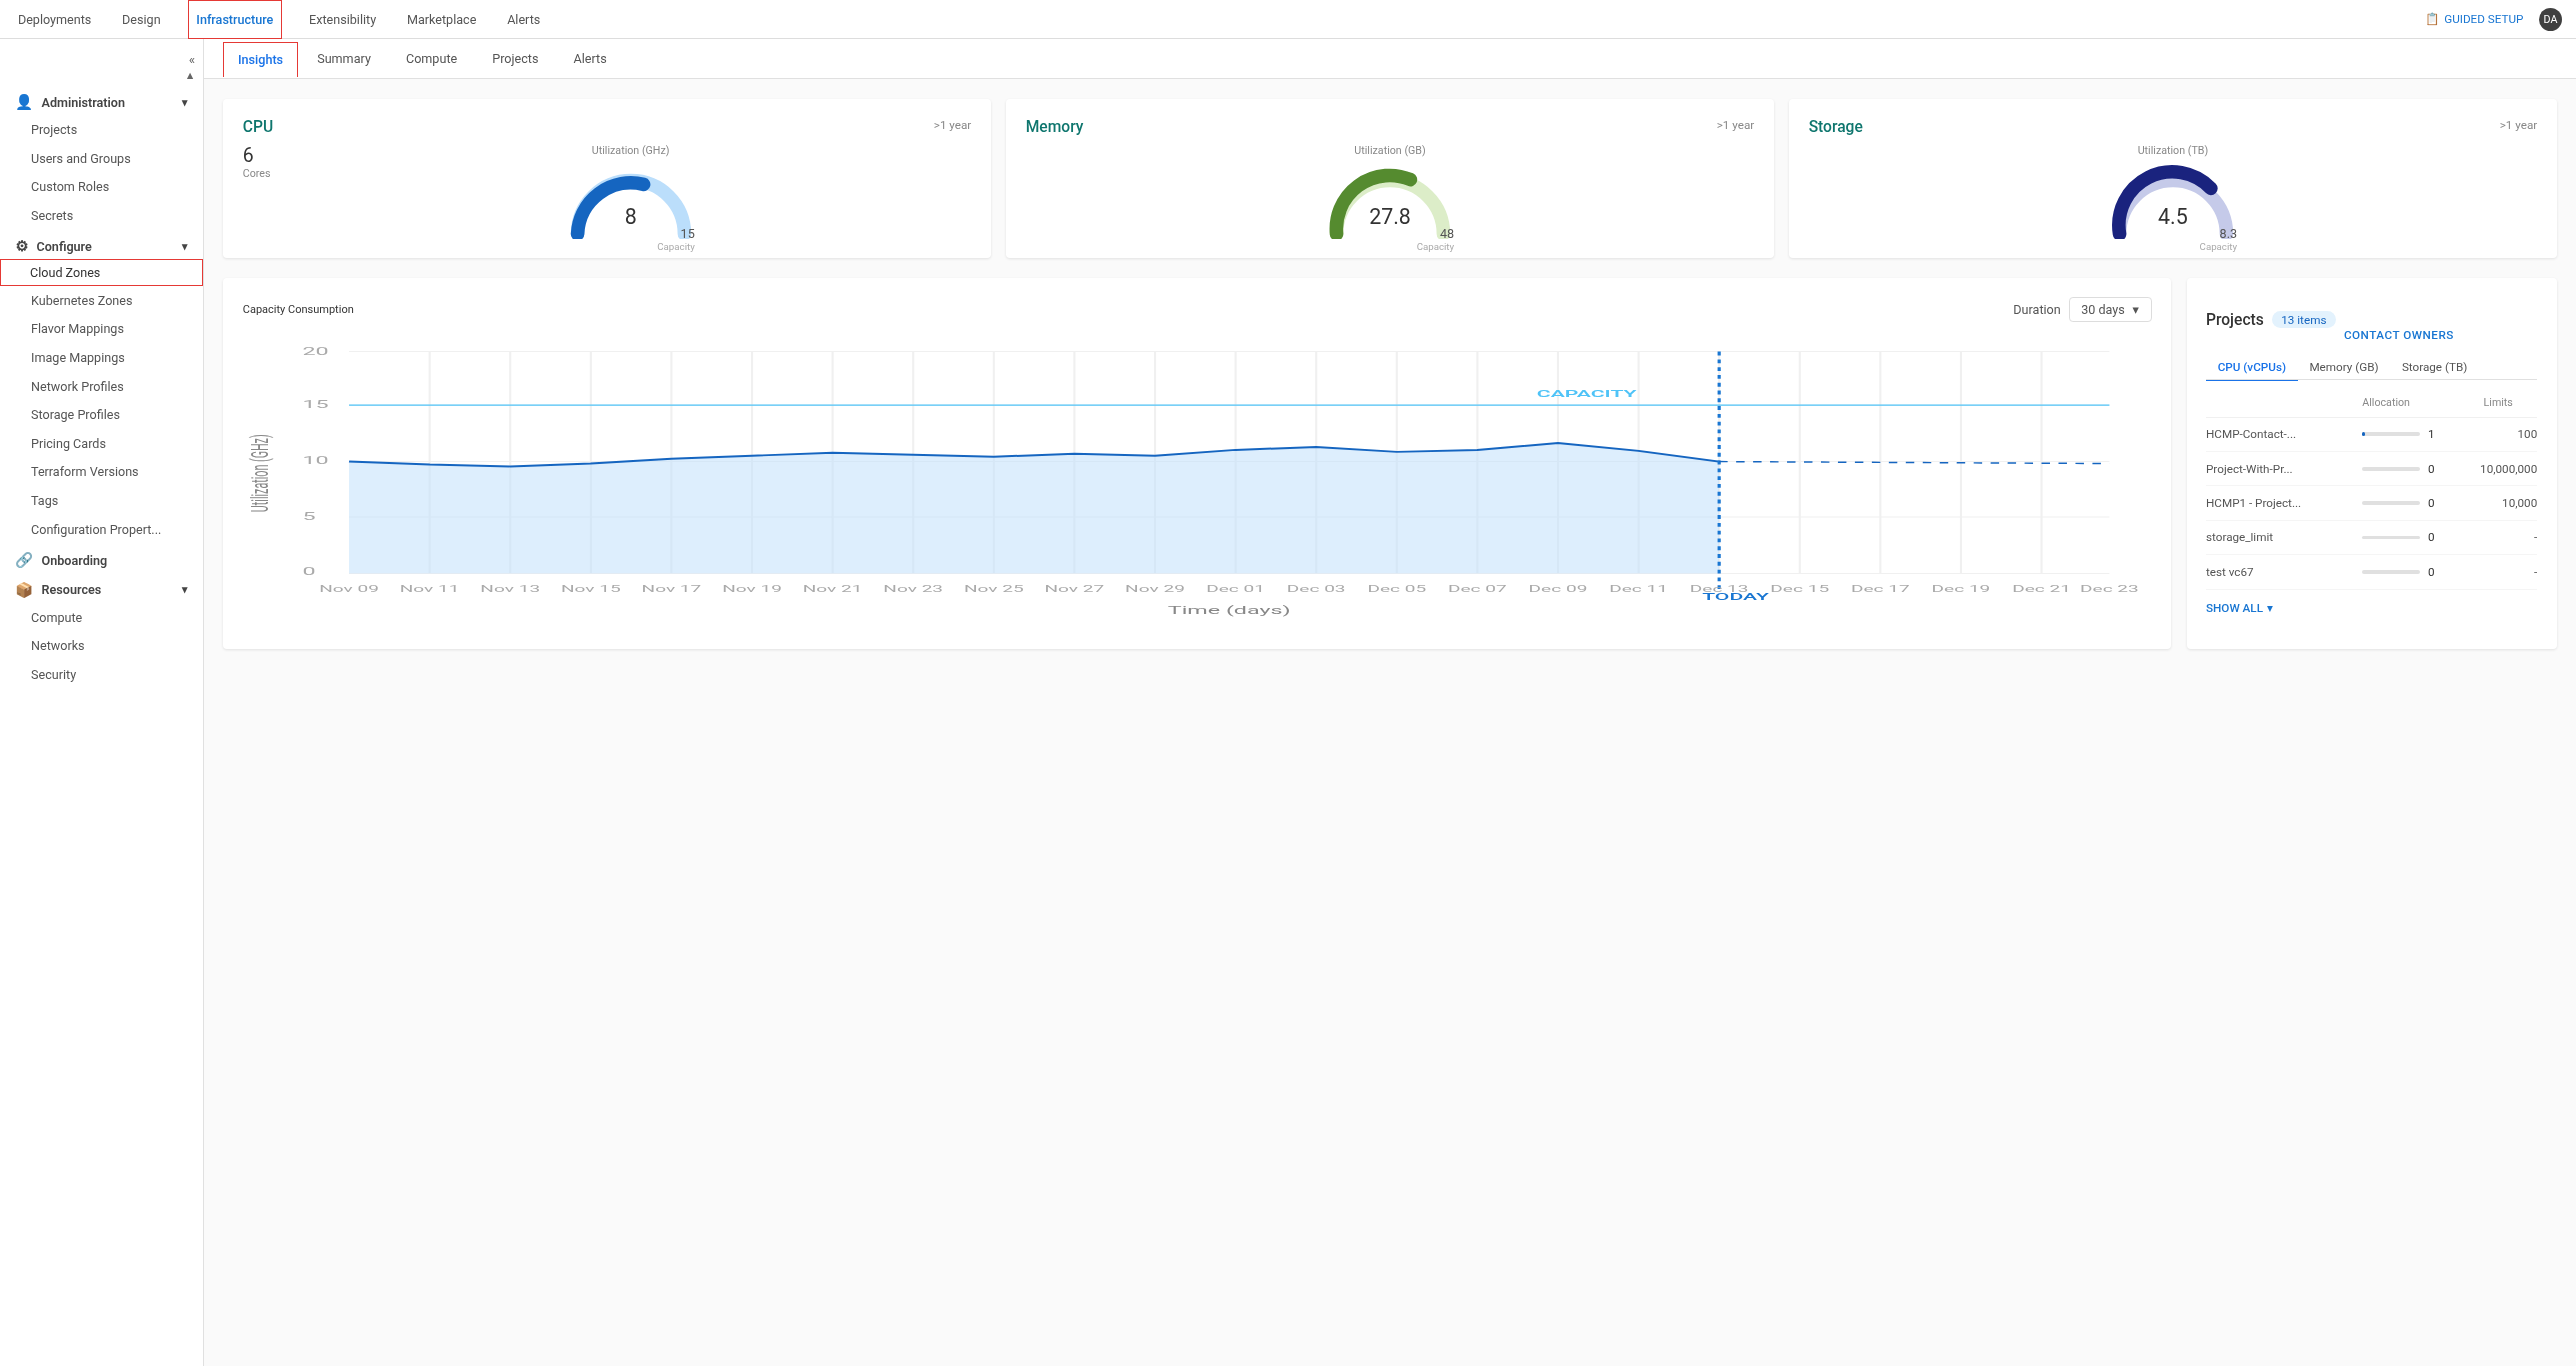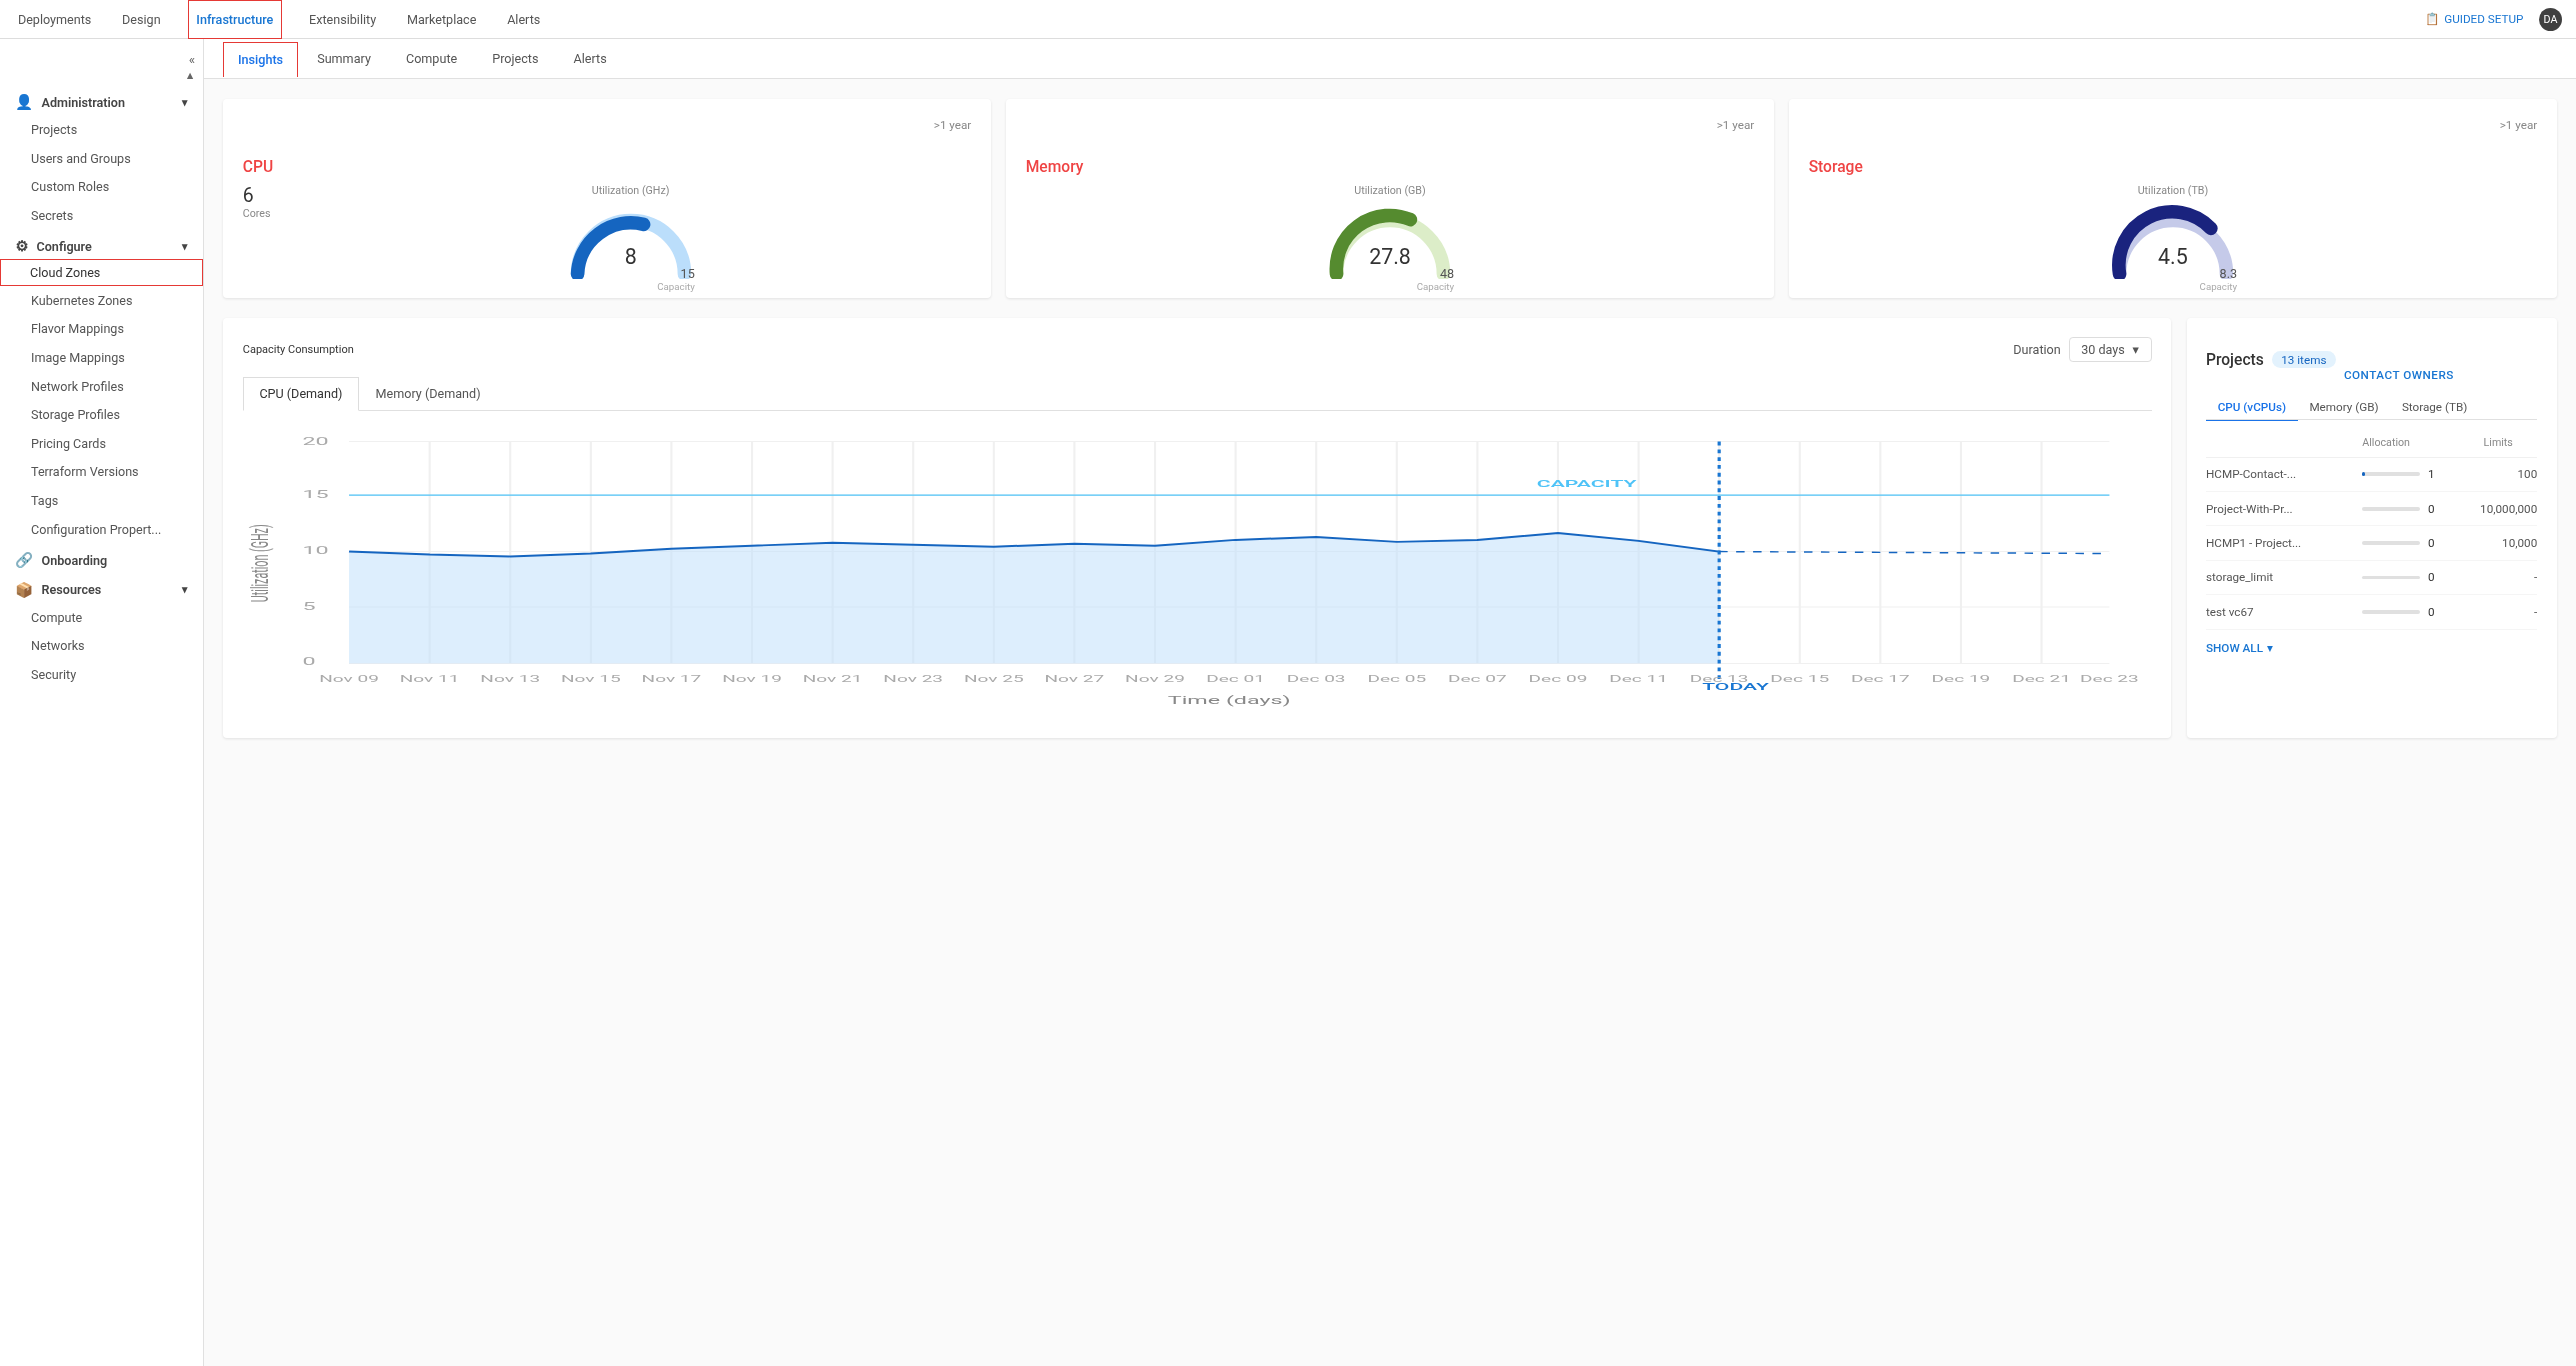--- a/index.html
+++ b/index.html
@@ -30,21 +30,21 @@
     .sub-nav-item { font-size: 12.6px; color: #555; cursor: pointer; padding: 11.7px 15.6px; border-bottom: 1.9px solid transparent; }
     .sub-nav-item.active { color: #1a73e8; border-bottom: 1.9px solid #1a73e8; font-weight: 500; background: #fff; border: 1.9px solid #e53935; border-bottom: none; margin-bottom: -1px; padding: 9.7px 13.6px; }
 
     
     .content-area { padding: 19.4px; }
 
     
     .metric-cards { display: grid; grid-template-columns: 1fr 1fr 1fr; gap: 15.6px; margin-bottom: 19.4px; }
     .metric-card { background: #fff; border-radius: 3.9px; padding: 19.4px; box-shadow: 0 1px 2.9px rgba(0,0,0,0.1); }
     .metric-card-header { display: flex; justify-content: space-between; align-items: flex-start; margin-bottom: 7.8px; }
-    .metric-card-title { font-size: 15.6px; font-weight: 500; color: #ef4444; margin-top: 40px; }
+    .metric-card-title { font-size: 15.6px; font-weight: 500; color: #0f766e; }
     .metric-card-timeframe { font-size: 11.7px; color: #888; }
     .metric-card-body { display: flex; align-items: flex-start; gap: 19.4px; }
     .metric-cores { font-size: 19.4px; font-weight: 400; color: #333; }
     .metric-cores-label { font-size: 10.7px; color: #888; }
     .gauge-container { flex: 1; display: flex; flex-direction: column; align-items: center; }
     .gauge-label { font-size: 10.7px; color: #888; margin-bottom: 3.9px; }
     .gauge-wrapper { position: relative; width: 136px; height: 78px; }
     .gauge-value { position: absolute; bottom: 9.7px; left: 50%; transform: translateX(-50%); font-size: 21.4px; font-weight: 400; color: #333; }
 
     
@@ -252,24 +252,20 @@
         <div class="capacity-card">
           <div class="capacity-card-header">
             <span class="capacity-card-title">Capacity Consumption</span>
             <div style="display:flex;align-items:center;gap:7.8px;">
               <span style="font-size:12.6px;color:#555;">Duration</span>
               <div class="duration-selector">
                 <span>30 days</span>
                 <span>▾</span>
               </div>
             </div>
-          </div>
-          <div class="capacity-tabs">
-            <div class="capacity-tab active">CPU (Demand)</div>
-            <div class="capacity-tab">Memory (Demand)</div>
           </div>
 
           <div class="chart-area">
             <svg width="100%" height="100%" viewBox="0 0 900 300" preserveAspectRatio="none" style="font-size:13px">
 
               <text x="28" y="18" font-size="11" fill="#aaa">20</text>
               <text x="28" y="73" font-size="11" fill="#aaa">15</text>
               <text x="28" y="130" font-size="11" fill="#aaa">10</text>
               <text x="28" y="188" font-size="11" fill="#aaa">5</text>
               <text x="28" y="245" font-size="11" fill="#aaa">0</text>

